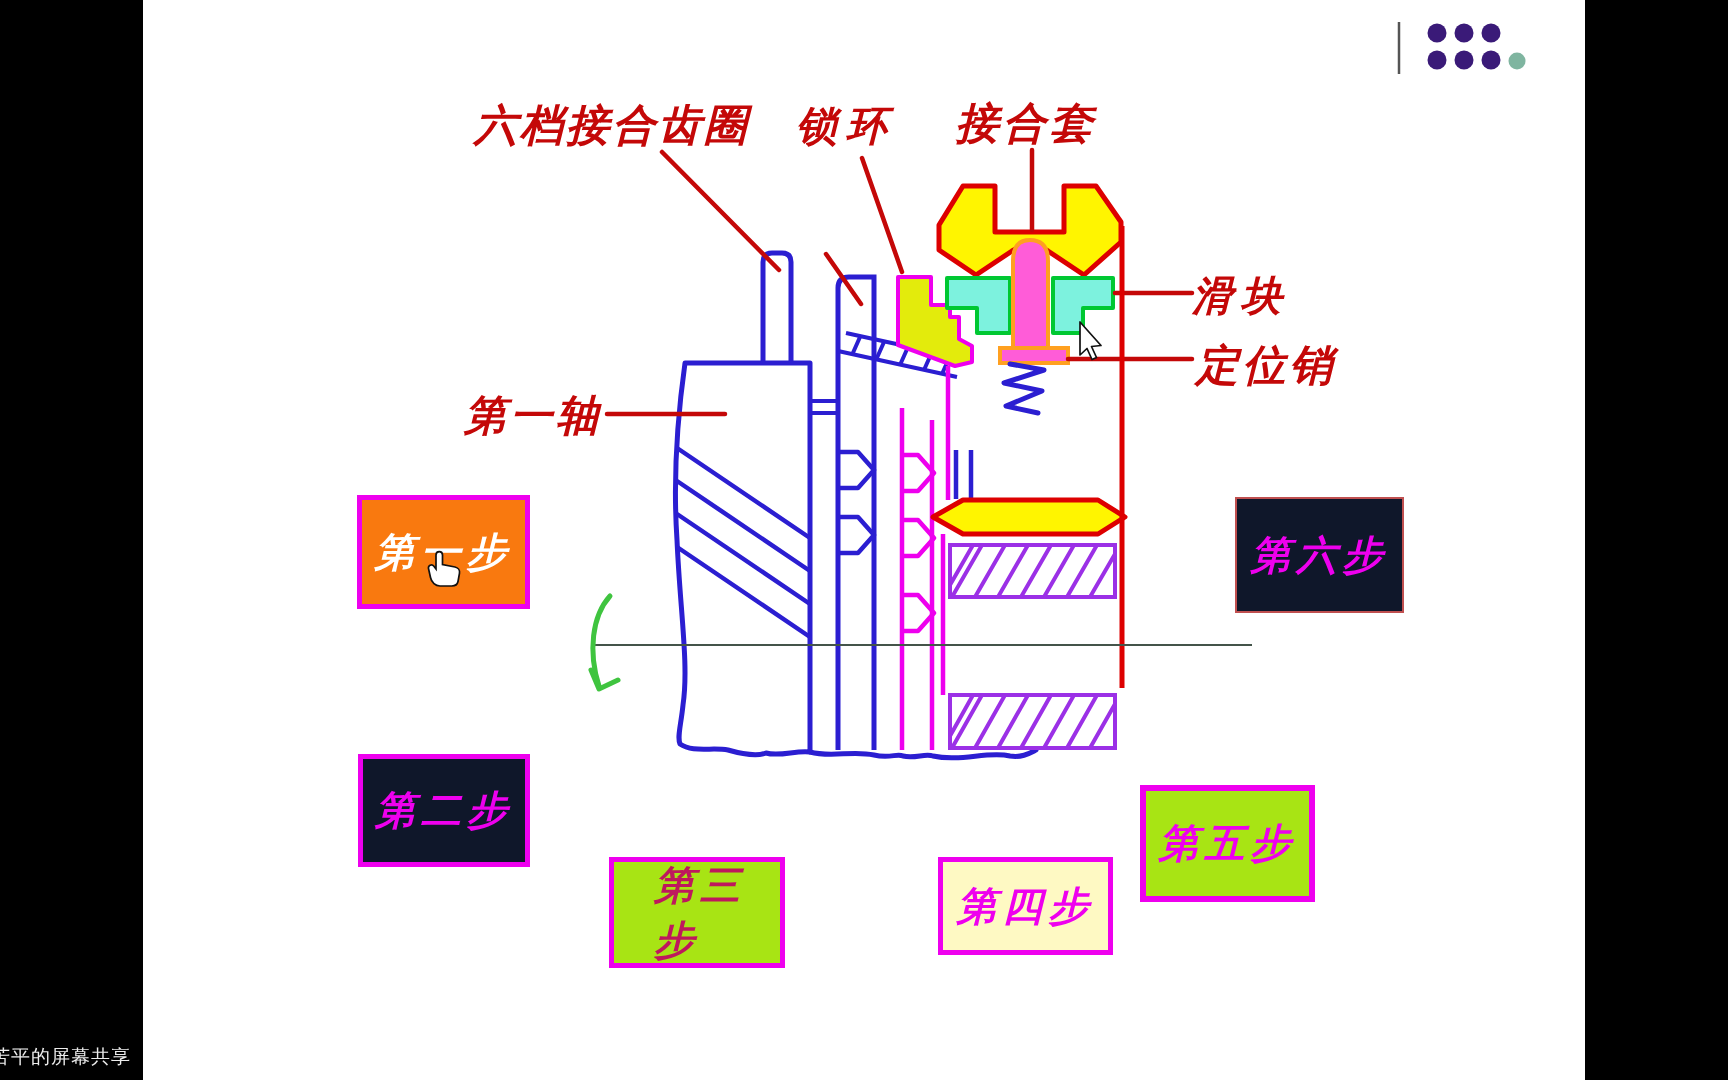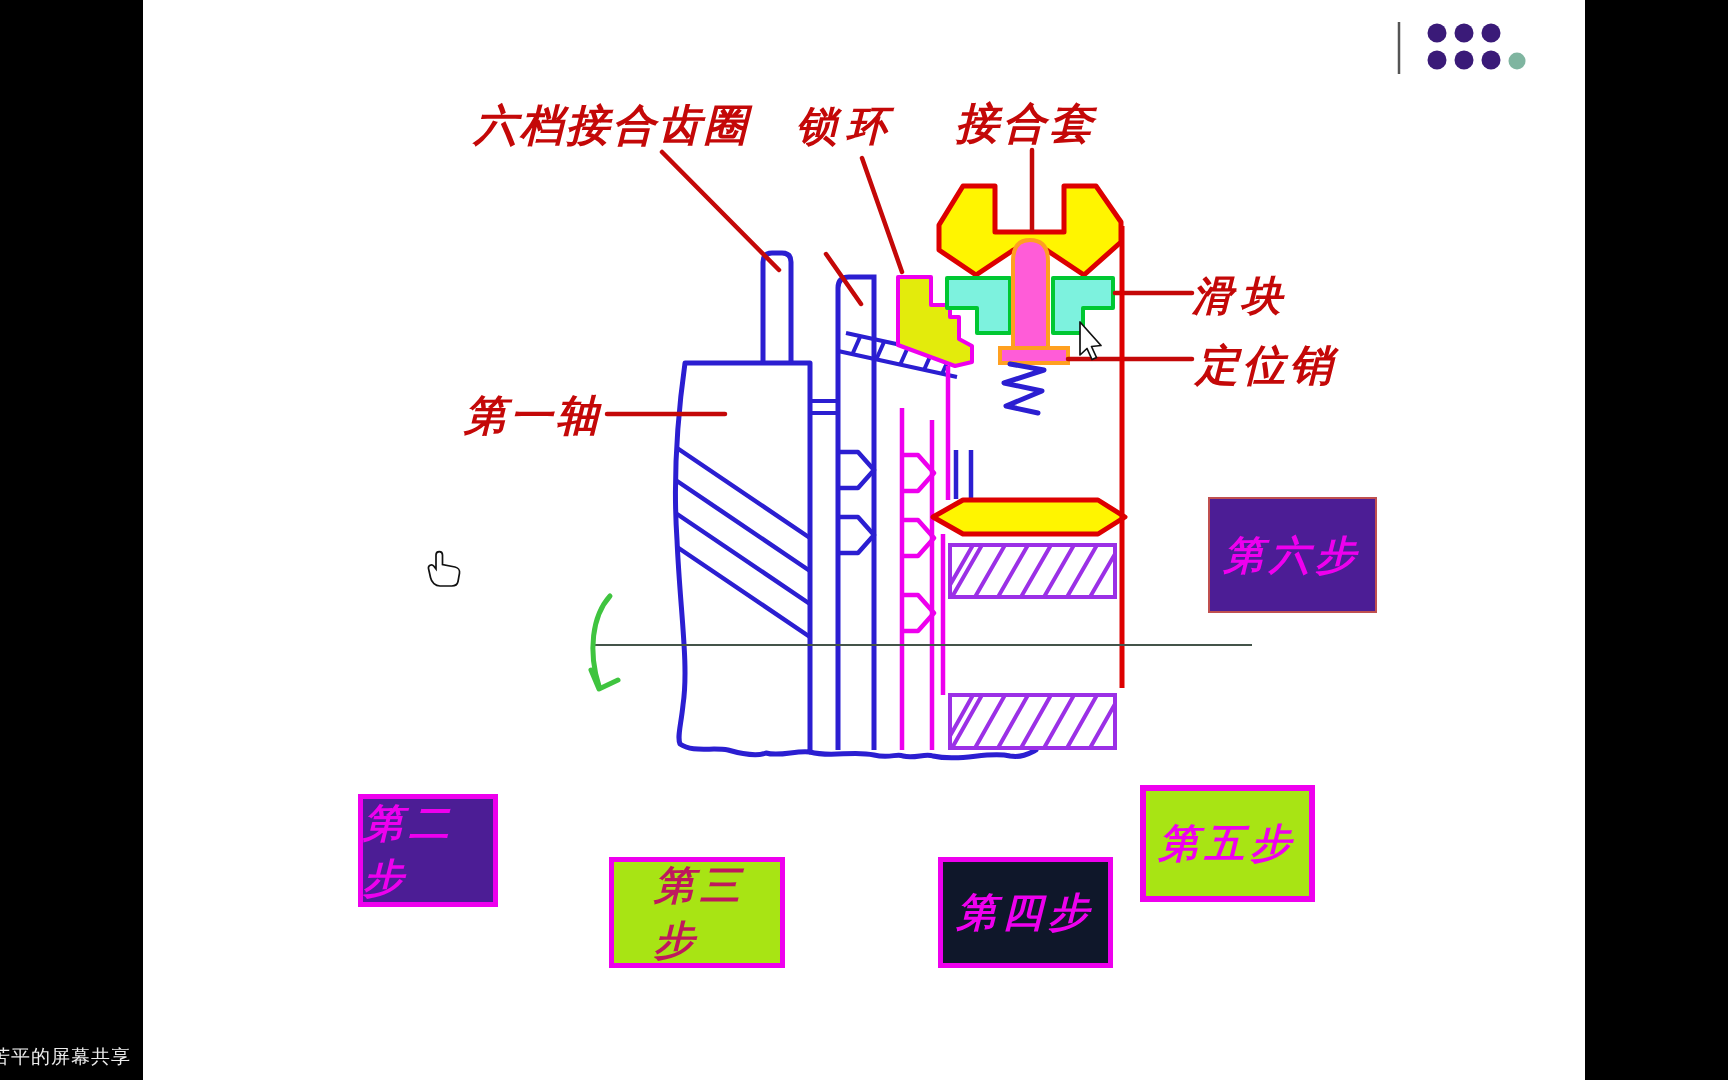--- a/index.html
+++ b/index.html
@@ -118,33 +118,36 @@
           <circle cx="1464" cy="33" r="9.5"></circle>
           <circle cx="1491" cy="33" r="9.5"></circle>
         <circle cx="1437" cy="60" r="9.5"></circle>
           <circle cx="1464" cy="60" r="9.5"></circle>
           <circle cx="1491" cy="60" r="9.5"></circle>
       </g>
       <circle cx="1517" cy="61" r="8.5" fill="#7FB5A0"></circle>
     </g>
   </svg>
 
-  <div class="step-btn" style="left: 358px; top: 794px; width: 140px; height: 113px; border-width: 5px; background-color: #4c1d95; border-color: rgb(238, 0, 238); color: rgb(238, 0, 238);">
+  <div class="step-btn" style="left: 357px; top: 495px; width: 173px; height: 114px; border-width: 5px; background-color: rgb(249, 121, 15); border-color: rgb(238, 0, 238); color: rgb(255, 255, 255);">
+    <span>第一步</span>
+  </div>
+  <div class="step-btn" style="left: 358px; top: 754px; width: 172px; height: 113px; border-width: 5px; background-color: #0f172a; border-color: rgb(238, 0, 238); color: rgb(238, 0, 238);">
     <span>第二步</span>
   </div>
   <div class="step-btn" style="left: 609px; top: 857px; width: 176px; height: 111px; border-width: 5px; background-color: rgb(168, 228, 20); border-color: rgb(238, 0, 238); color: #be185d; padding-left: 40px;">
     <span>第三步</span>
   </div>
-  <div class="step-btn" style="left: 938px; top: 857px; width: 175px; height: 111px; border-width: 5px; background-color: #0f172a; border-color: rgb(238, 0, 238); color: rgb(238, 0, 238);">
+  <div class="step-btn" style="left: 938px; top: 857px; width: 175px; height: 98px; border-width: 5px; background-color: #fef9c3; border-color: rgb(238, 0, 238); color: rgb(238, 0, 238);">
     <span>第四步</span>
   </div>
   <div class="step-btn" style="left: 1140px; top: 785px; width: 175px; height: 117px; border-width: 6px; background-color: rgb(168, 228, 20); border-color: rgb(238, 0, 238); color: rgb(238, 0, 238);">
     <span>第五步</span>
   </div>
-  <div class="step-btn" style="left: 1208px; top: 497px; width: 169px; height: 116px; border-width: 2px; background-color: #4c1d95; border-color: rgb(192, 80, 80); color: rgb(238, 0, 238);">
+  <div class="step-btn" style="left: 1235px; top: 497px; width: 169px; height: 116px; border-width: 2px; background-color: #0f172a; border-color: rgb(192, 80, 80); color: rgb(238, 0, 238);">
     <span>第六步</span>
   </div>
 
   <svg class="nopick" width="1728" height="1080" viewBox="0 0 1728 1080">
     <path d="M440 586 c-4.5 0 -8.5 -3.5 -9.5 -8.5 l-2 -9 c-0.6 -3 3.2 -5 5.2 -2.5 l2.3 3 v-14 c0 -4.5 6.5 -4.5 6.5 0 v9.5 l12.5 2.5 c3 0.6 5 3.2 4.5 6.2 l-1.5 8.3 c-0.6 3 -3.2 4.5 -6.2 4.5 z" fill="#ffffff" stroke="#111111" stroke-width="1.7"></path>
     <path d="M1080 322 l0 33 l7 -6.5 l5 11 l4.5 -2 l-5 -11 l9.5 -1 z" fill="#ffffff" stroke="#111111" stroke-width="1.7" stroke-linejoin="round"></path>
   </svg>
 
   <div id="share-label">苦平的屏幕共享</div>
 </div>

